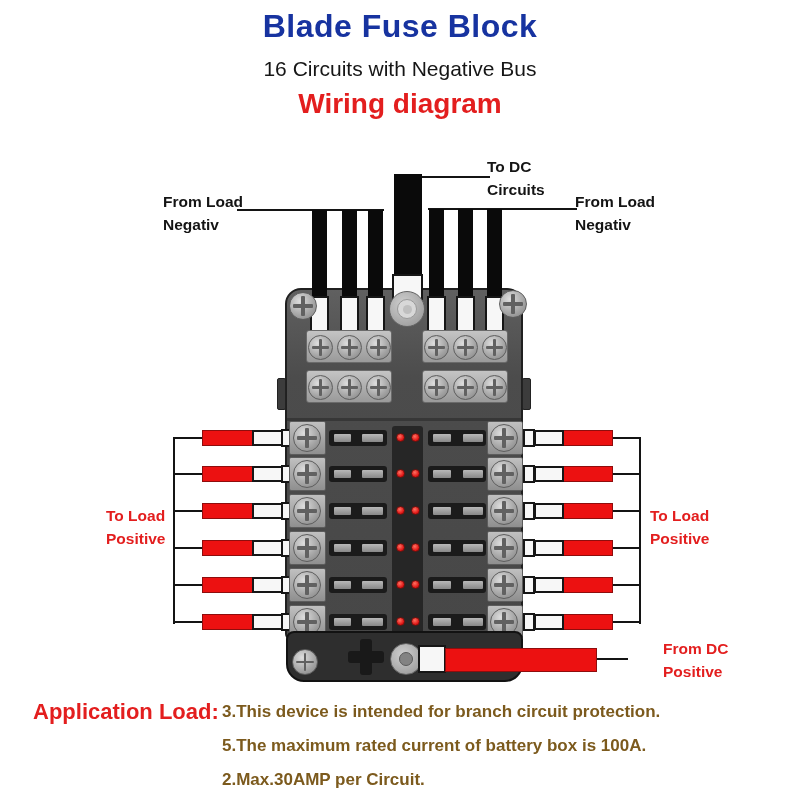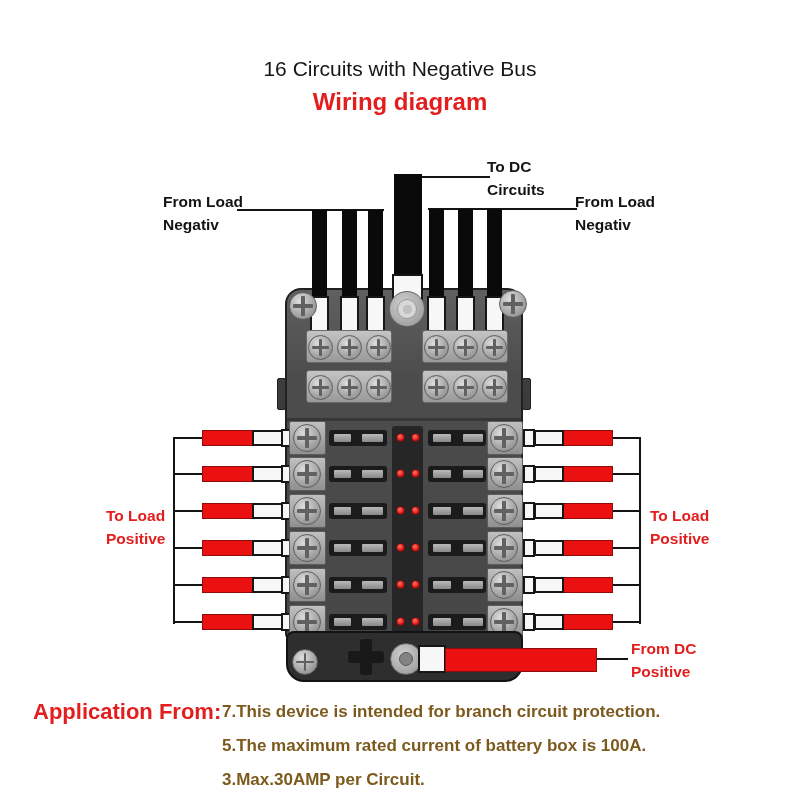--- a/index.html
+++ b/index.html
@@ -11,21 +11,21 @@
     --label-black:#141414;
   }
   html,body{margin:0;padding:0;background:#fff;}
   .page{position:relative;width:800px;height:800px;background:#ffffff;overflow:hidden;
         font-family:"Liberation Sans",sans-serif;}
   .title{position:absolute;left:0;right:0;top:8px;text-align:center;
          font-size:32px;font-weight:bold;color:var(--title-blue);letter-spacing:.5px;}
   .subtitle{position:absolute;left:0;right:0;top:57px;text-align:center;
             font-size:21px;color:#161616;}
   .wiring-label{position:absolute;left:0;right:0;top:88px;text-align:center;
-                font-size:24px;font-weight:bold;color:var(--accent-red);}
+                font-size:28px;font-weight:bold;color:var(--accent-red);}
   .diagram{position:absolute;inset:0;}
   .lbl{position:absolute;font-weight:bold;font-size:15.5px;line-height:23px;
        color:var(--label-black);white-space:nowrap;}
   .lbl.red{color:var(--accent-red);}
   .note-heading{position:absolute;left:33px;top:699px;font-size:22px;font-weight:bold;
                 color:var(--accent-red);white-space:nowrap;}
   .note-lines{position:absolute;left:222px;top:702px;font-size:17px;font-weight:bold;
               color:var(--note-brown);}
   .note-lines div{margin-bottom:14px;line-height:20px;white-space:nowrap;}
 
@@ -58,20 +58,21 @@
   .stud-hole{border-radius:50%;background:#bfbfbf;}
   .stud-inner{border-radius:50%;background:#838383;border:1px solid #5a5a5a;}
   .base{background:#2e2e2e;border:2px solid #121212;border-radius:8px 8px 18px 18px;}
   .crossbar{background:#191919;border-radius:3px;}
 </style>
 </head>
 <body>
 
 <div class="page">
 
+  <div class="title">Blade Fuse Block</div>
   <div class="subtitle">16 Circuits with Negative Bus</div>
   <div class="wiring-label">Wiring diagram</div>
 
   <div class="diagram">
 
     <div class="lbl" style="left:163px;top:190px">
       <div>From Load</div>
       <div>Negativ</div>
     </div>
 
@@ -88,21 +89,21 @@
     <div class="lbl red" style="left:106px;top:504px">
       <div>To Load</div>
       <div>Positive</div>
     </div>
 
     <div class="lbl red" style="left:650px;top:504px">
       <div>To Load</div>
       <div>Positive</div>
     </div>
 
-    <div class="lbl red" style="left:631px;top:637px">
+    <div class="lbl red" style="left:663px;top:637px">
       <div>From DC</div>
       <div>Positive</div>
     </div>
 
   <div class="d blockbody" style="left: 285px; top: 288px; width: 238px; height: 352px;"></div>
       <div class="d seam" style="left: 287px; top: 418px; width: 234px; height: 3px;"></div>
       <div class="d tab" style="left: 277px; top: 378px; width: 9px; height: 32px;"></div>
       <div class="d tab" style="left: 522px; top: 378px; width: 9px; height: 32px;"></div>
       <div class="d hline" style="left: 237px; top: 209px; width: 147px; height: 2px;"></div>
       <div class="d hline" style="left: 421px; top: 176px; width: 69px; height: 2px;"></div>
@@ -269,20 +270,20 @@
       <div class="d phillips" style="left: 292px; top: 649px; width: 26px; height: 26px;"></div>
       <div class="d crossbar" style="left: 348px; top: 651px; width: 36px; height: 12px;"></div>
       <div class="d crossbar" style="left: 360px; top: 639px; width: 12px; height: 36px;"></div>
       <div class="d stud-outer" style="left: 390px; top: 643px; width: 32px; height: 32px;"></div>
       <div class="d stud-inner" style="left: 399px; top: 652px; width: 14px; height: 14px;"></div>
       <div class="d sleeve" style="left: 418px; top: 645px; width: 28px; height: 28px;"></div>
       <div class="d wirer" style="left: 445px; top: 648px; width: 152px; height: 24px;"></div>
       <div class="d hline" style="left: 597px; top: 658px; width: 31px; height: 2px;"></div>
     </div>
 
-  <div class="note-heading">Application From:</div>
+  <div class="note-heading">Application Load:</div>
   <div class="note-lines">
-    <div>7.This device is intended for branch circuit protection.</div>
+    <div>3.This device is intended for branch circuit protection.</div>
     <div>5.The maximum rated current of battery box is 100A.</div>
-    <div>3.Max.30AMP per Circuit.</div>
+    <div>2.Max.30AMP per Circuit.</div>
   </div>
 
 </div>
 
 </body></html>

